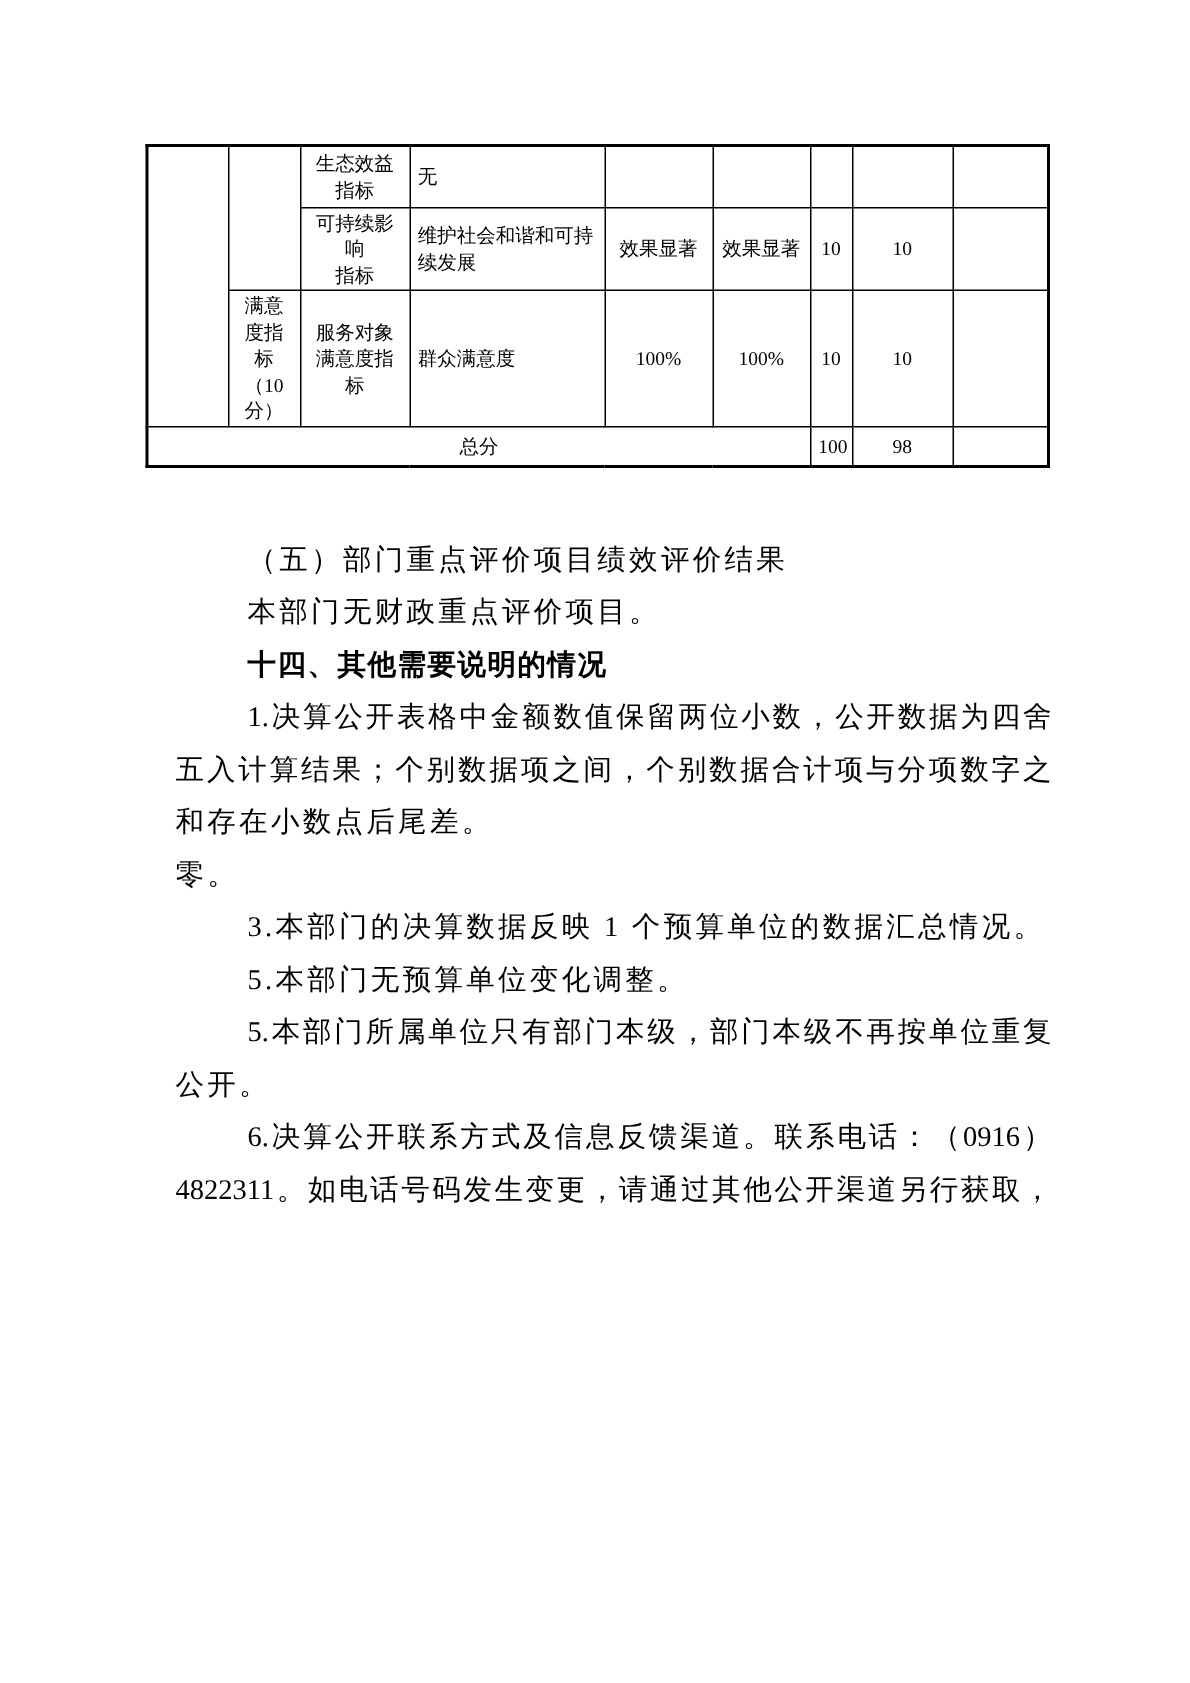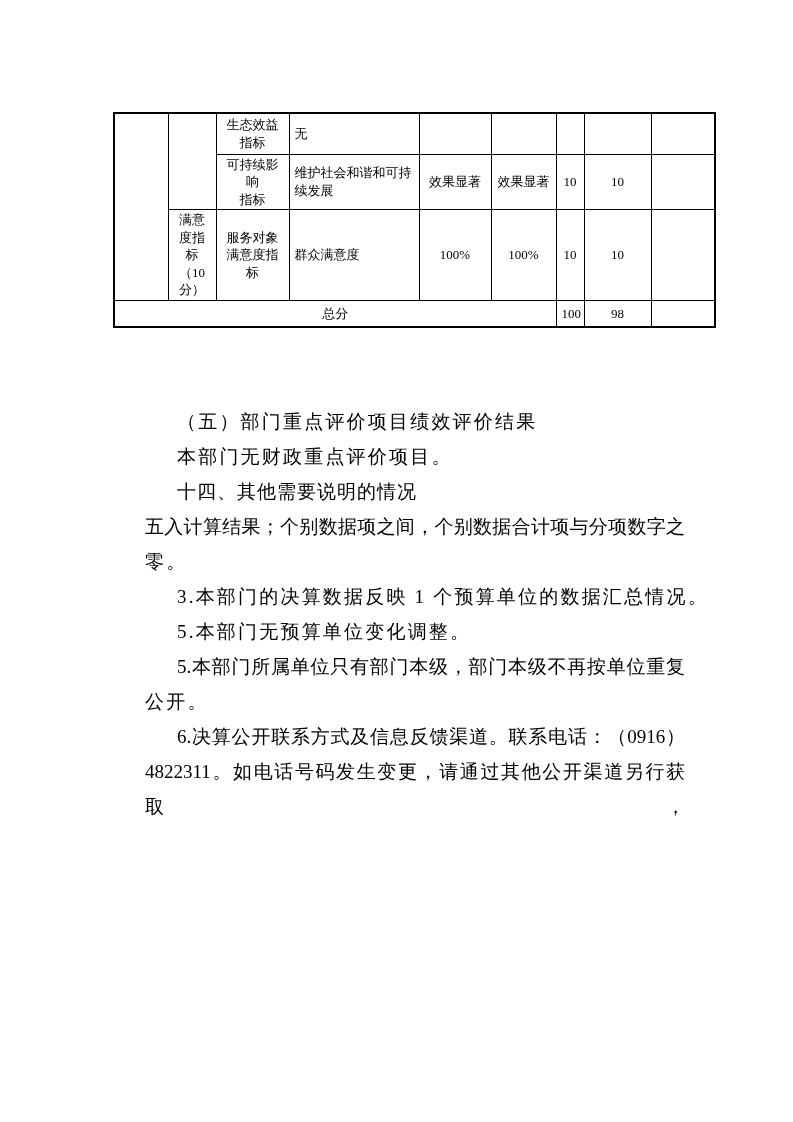--- a/index.html
+++ b/index.html
@@ -1,15 +1,15 @@
 <!DOCTYPE html>
 <html><head>
 <meta charset="utf-8">
 <style>
-  * { margin:0; padding:16px; box-sizing:border-box; }
+  * { margin:0; padding:0; box-sizing:border-box; }
   html,body { width:793px; height:1122px; background:#ffffff; }
   body { position:relative; font-family:"Liberation Serif","DejaVu Serif",serif; color:#000; }
 
   
   .doc-table {
     position:absolute; left:97px; top:96px;
     width:601px; border-collapse:collapse; table-layout:fixed;
     border:2px solid #000;
   }
   .doc-table td {
@@ -27,30 +27,30 @@
   tr.r3 { height:74px; }
   tr.r4 { height:27px; }
 
   
   .body-text {
     position:absolute; left:97px; top:356px; width:604px;
     font-size:19px; letter-spacing:2.2px;
   }
   .line {
     height:35px; line-height:35px;
-    white-space:nowrap; overflow:visible;
+    white-space:nowrap; overflow:visible;margin-left:20px;
   }
   .line.indent { padding-left:48px; }
   .line.full {
     white-space:normal; letter-spacing:normal;
     text-align:justify; text-align-last:justify;
   }
   .line.heading {
     font-family:"Liberation Sans","DejaVu Sans",sans-serif;
-    font-weight:400; letter-spacing:1px;
+    font-weight:700; letter-spacing:1px;
   }
 </style>
 </head>
 <body>
 
 <table class="doc-table">
   <colgroup>
     <col style="width:54px">
     <col style="width:48px">
     <col style="width:73px">
@@ -99,21 +99,23 @@
     <td>98</td>
     <td></td>
   </tr>
 </tbody>
   </table>
 
 <div class="body-text">
   <div class="line indent">（五）部门重点评价项目绩效评价结果</div>
   <div class="line indent">本部门无财政重点评价项目。</div>
   <div class="line indent heading">十四、其他需要说明的情况</div>
+  <div class="line indent full">1.决算公开表格中金额数值保留两位小数，公开数据为四舍</div>
   <div class="line full">五入计算结果；个别数据项之间，个别数据合计项与分项数字之</div>
+  <div class="line">和存在小数点后尾差。</div>
   <div class="line">零。</div>
   <div class="line indent">3.本部门的决算数据反映 1 个预算单位的数据汇总情况。</div>
   <div class="line indent">5.本部门无预算单位变化调整。</div>
   <div class="line indent full">5.本部门所属单位只有部门本级，部门本级不再按单位重复</div>
   <div class="line">公开。</div>
   <div class="line indent full">6.决算公开联系方式及信息反馈渠道。联系电话：（0916）</div>
   <div class="line full">4822311。如电话号码发生变更，请通过其他公开渠道另行获取，</div>
 </div>
 
 </body></html>

